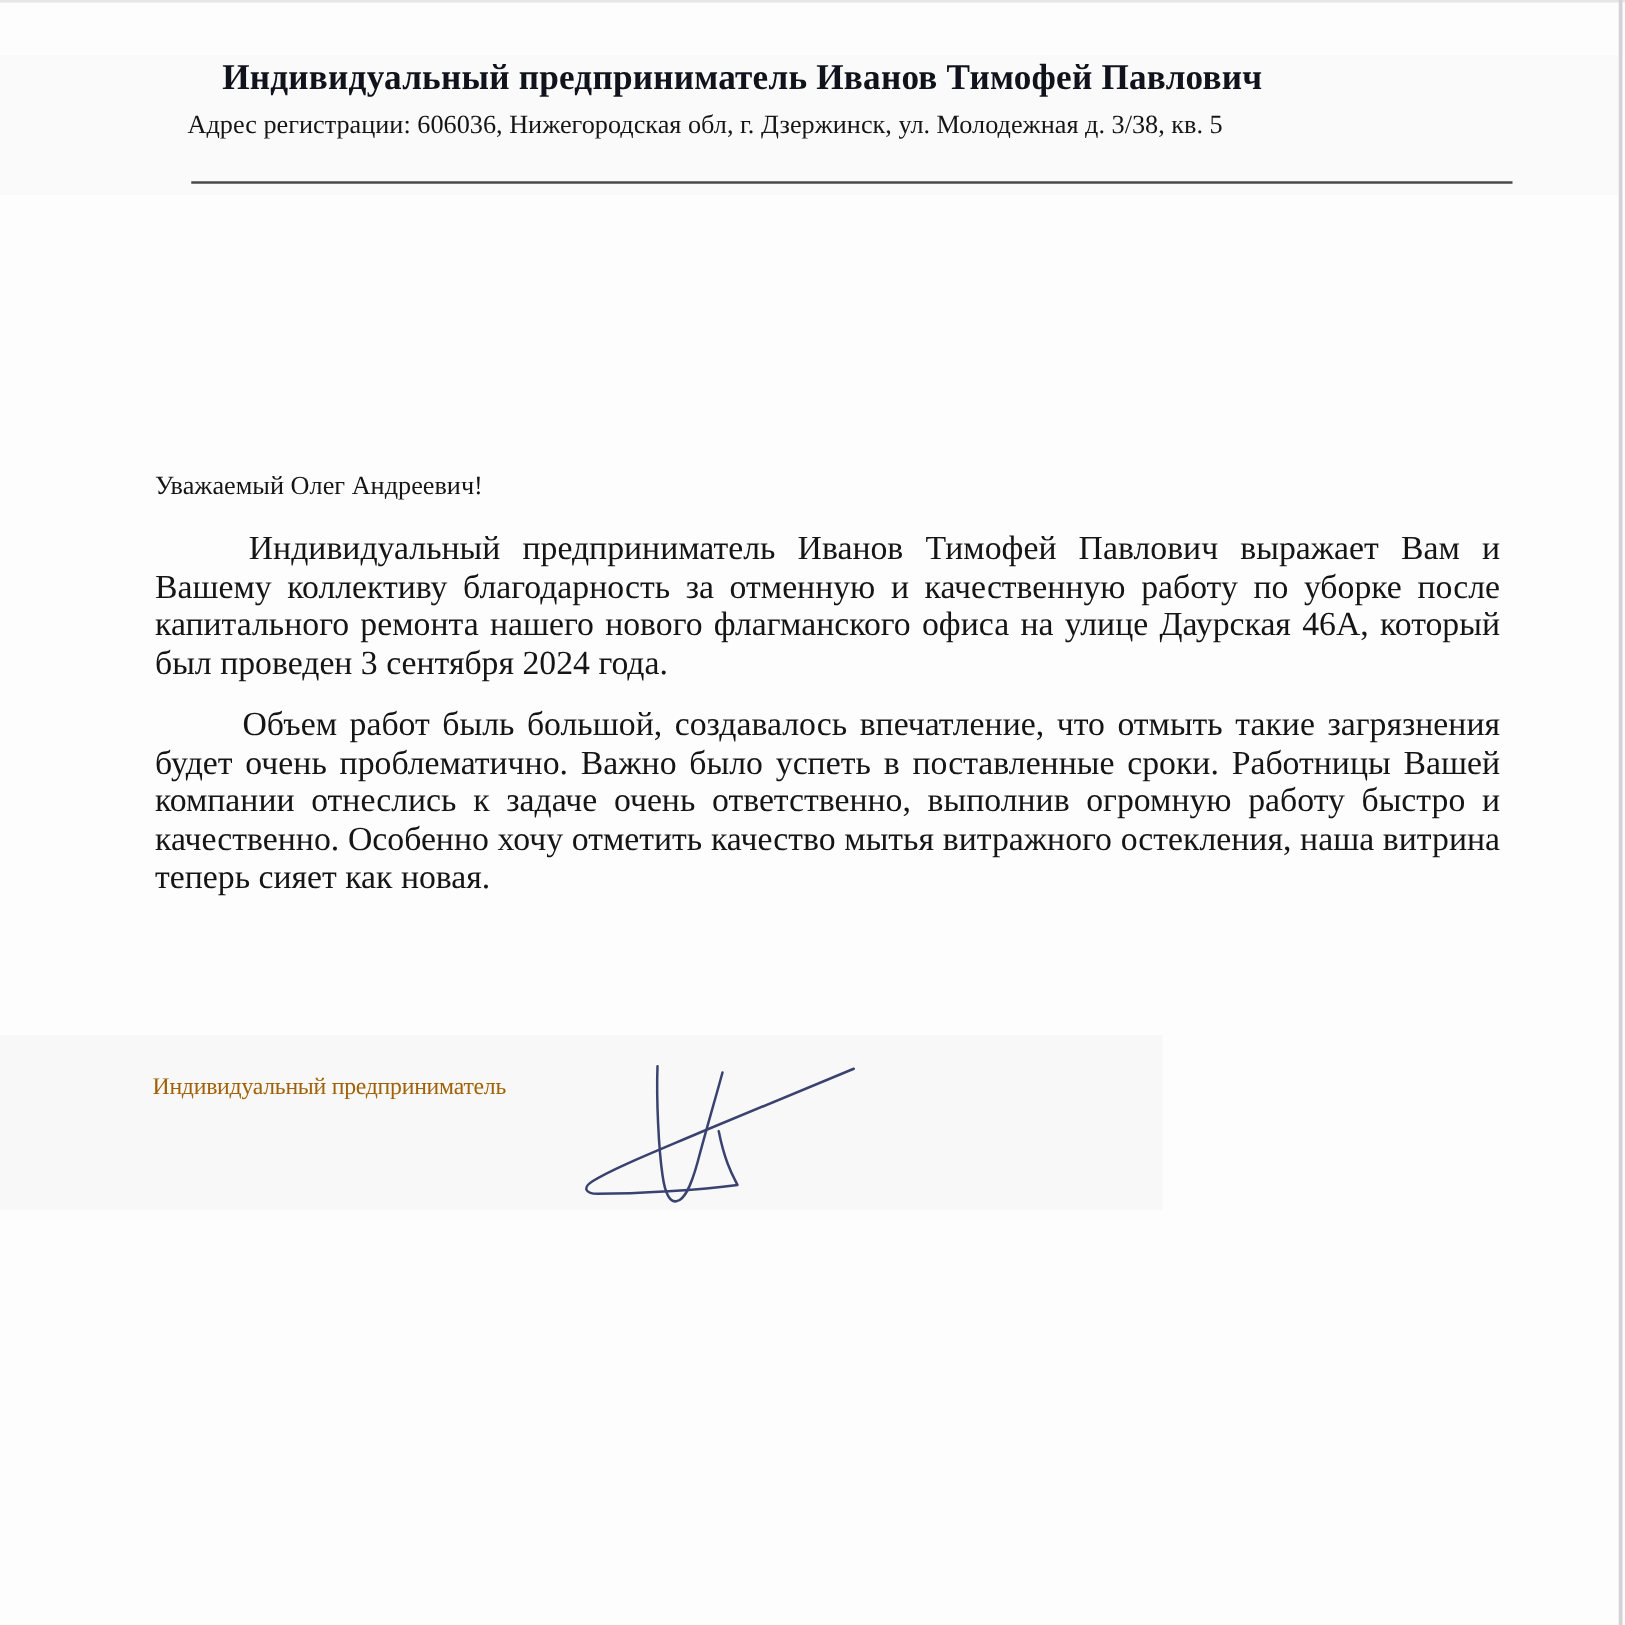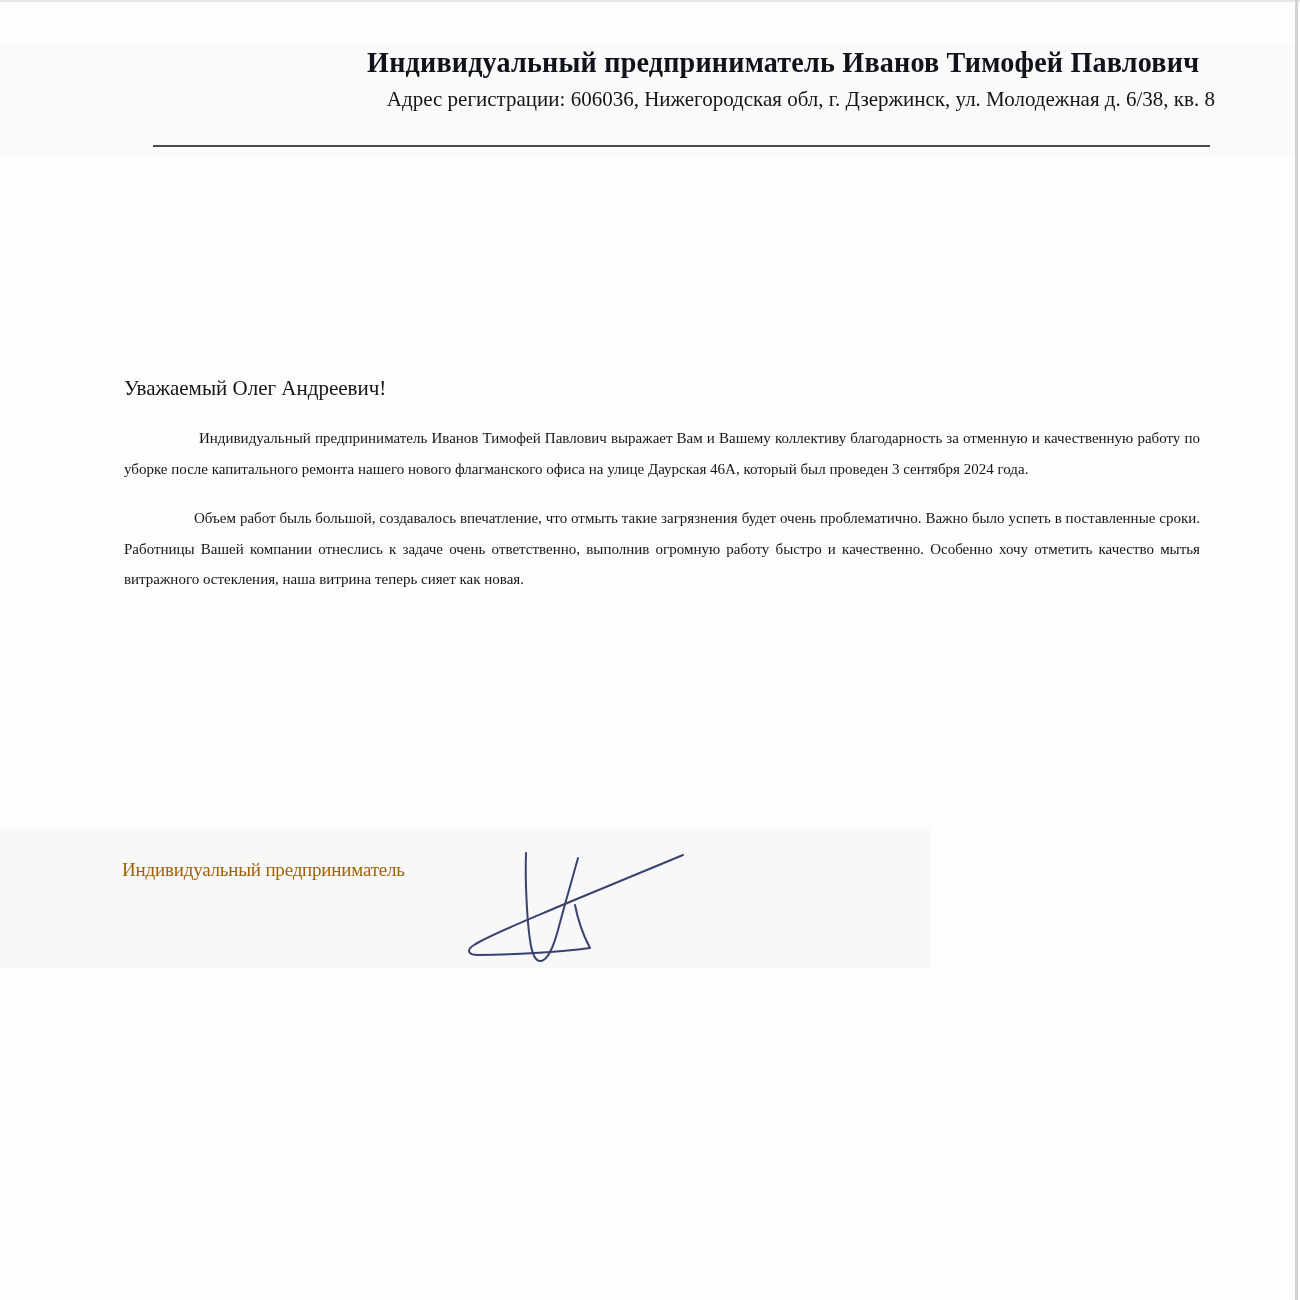--- a/index.html
+++ b/index.html
@@ -30,21 +30,21 @@
     .header-band {
       position: absolute;
       left: 0; top: 44px;
       width: 1295px; height: 112px;
       background: #fafafa;
     }
     .letterhead {
       position: absolute;
       left: 150px; top: 42px;
       width: 1065px;
-      text-align: right;
+      text-align: left;
     }
     .lh-title {
       font-weight: bold;
       font-size: 29px;
       color: #10121c;
       line-height: 40px;
       letter-spacing: 0.2px;
       transform: scaleX(0.97);
       margin-left: 12px;
     }
@@ -73,21 +73,21 @@
       left: 124px; top: 373px;
       width: 1076px;
       font-size: 21px;
       line-height: 30px;
       color: #151515;
     }
     .body-text {
       position: absolute;
       left: 124px; top: 423px;
       width: 1076px;
-      font-size: 15px;
+      font-size: 27px;
       line-height: 30.5px;
       color: #151515;
     }
     .body-text p {
       margin: 0 0 19px 0;
       text-align: justify;
     }
     .body-text p.indent {
       text-indent: 75px;
     }
@@ -115,21 +115,21 @@
     }
   </style>
 </head>
 <body>
 
 <div class="page-top-border"></div>
 <div class="header-band"></div>
 
 <header class="letterhead">
   <div class="lh-title">Индивидуальный предприниматель Иванов Тимофей Павлович</div>
-  <div class="lh-address">Адрес регистрации: 606036, Нижегородская обл, г. Дзержинск, ул. Молодежная д. 6/38, кв. 8</div>
+  <div class="lh-address">Адрес регистрации: 606036, Нижегородская обл, г. Дзержинск, ул. Молодежная д. 3/38, кв. 5</div>
 </header>
 <div class="lh-rule"></div>
 
 <div class="salutation">Уважаемый Олег Андреевич!</div>
 
 <main class="body-text">
   <p class="indent">Индивидуальный предприниматель Иванов Тимофей Павлович выражает Вам и Вашему коллективу благодарность за отменную и качественную работу по уборке после капитального ремонта нашего нового флагманского офиса на улице Даурская 46А, который был проведен 3 сентября 2024 года.</p>
   <p class="indent-1">Объем работ быль большой, создавалось впечатление, что отмыть такие загрязнения будет очень проблематично. Важно было успеть в поставленные сроки. Работницы Вашей компании отнеслись к задаче очень ответственно, выполнив огромную работу быстро и качественно. Особенно хочу отметить качество мытья витражного остекления, наша витрина теперь сияет как новая.</p>
 </main>
 

